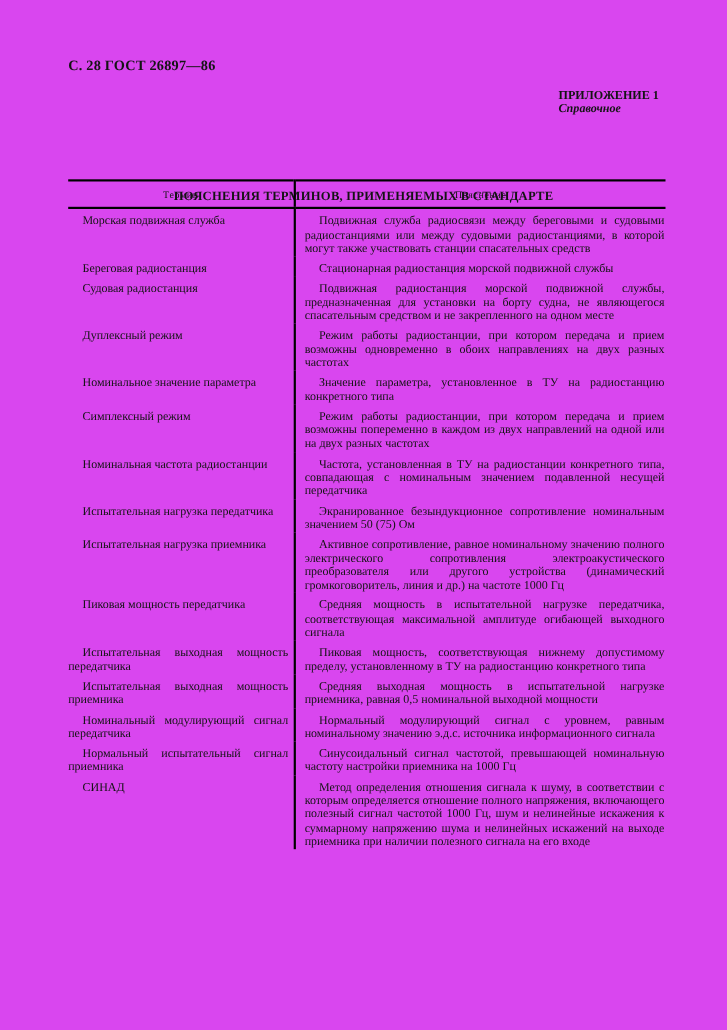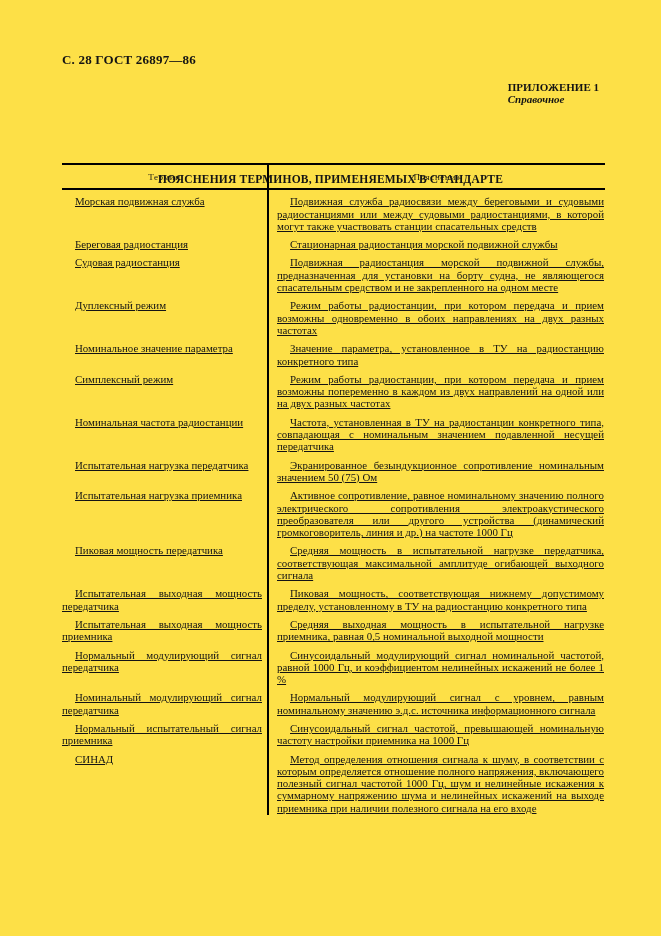--- a/index.html
+++ b/index.html
@@ -4,21 +4,21 @@
 <style>
   html, body {
     margin: 0;
     padding: 0;
     background: #e8e8e8;
   }
   .page {
     position: relative;
     width: 661px;
     height: 936px;
-    background: #fde047;
+    background: #d946ef;
     color: #141414;
     font-family: "Liberation Serif", "DejaVu Serif", serif;
     overflow: hidden;
   }
   .header-left {
     position: absolute;
     left: 62px;
     top: 52px;
     font-size: 13px;
     font-weight: bold;
@@ -74,21 +74,20 @@
   table.terms td.term {
     width: 200px;
   }
   table.terms th.col-expl,
   table.terms td.expl {
     border-left: 2px solid #000;
   }
   table.terms td {
     vertical-align: top;
     padding: 5px 0 1px 0;
-    text-decoration: underline;
   }
   table.terms td.term {
     padding-right: 5px;
     text-indent: 13px;
     text-align: justify;
   }
   table.terms td.expl {
     padding-left: 8px;
     padding-right: 1px;
     text-indent: 13px;
@@ -159,24 +158,20 @@
         </tr>
         <tr>
           <td class="term">Испытательная выходная мощность передатчика</td>
           <td class="expl">Пиковая мощность, соответствующая нижнему допустимому пределу, установленному в ТУ на радиостанцию конкретного типа</td>
         </tr>
         <tr>
           <td class="term">Испытательная выходная мощность приемника</td>
           <td class="expl">Средняя выходная мощность в испытательной нагрузке приемника, равная 0,5 номинальной выходной мощности</td>
         </tr>
         <tr>
-          <td class="term">Нормальный модулирующий сигнал передатчика</td>
-          <td class="expl">Синусоидальный модулирующий сигнал номинальной частотой, равной 1000 Гц, и коэффициентом нелинейных искажений не более 1 %</td>
-        </tr>
-        <tr>
           <td class="term">Номинальный модулирующий сигнал передатчика</td>
           <td class="expl">Нормальный модулирующий сигнал с уровнем, равным номинальному значению э.д.с. источника информационного сигнала</td>
         </tr>
         <tr>
           <td class="term">Нормальный испытательный сигнал приемника</td>
           <td class="expl">Синусоидальный сигнал частотой, превышающей номинальную частоту настройки приемника на 1000 Гц</td>
         </tr>
         <tr>
           <td class="term">СИНАД</td>
           <td class="expl">Метод определения отношения сигнала к шуму, в соответствии с которым определяется отношение полного напряжения, включающего полезный сигнал частотой 1000 Гц, шум и нелинейные искажения к суммарному напряжению шума и нелинейных искажений на выходе приемника при наличии полезного сигнала на его входе</td>

